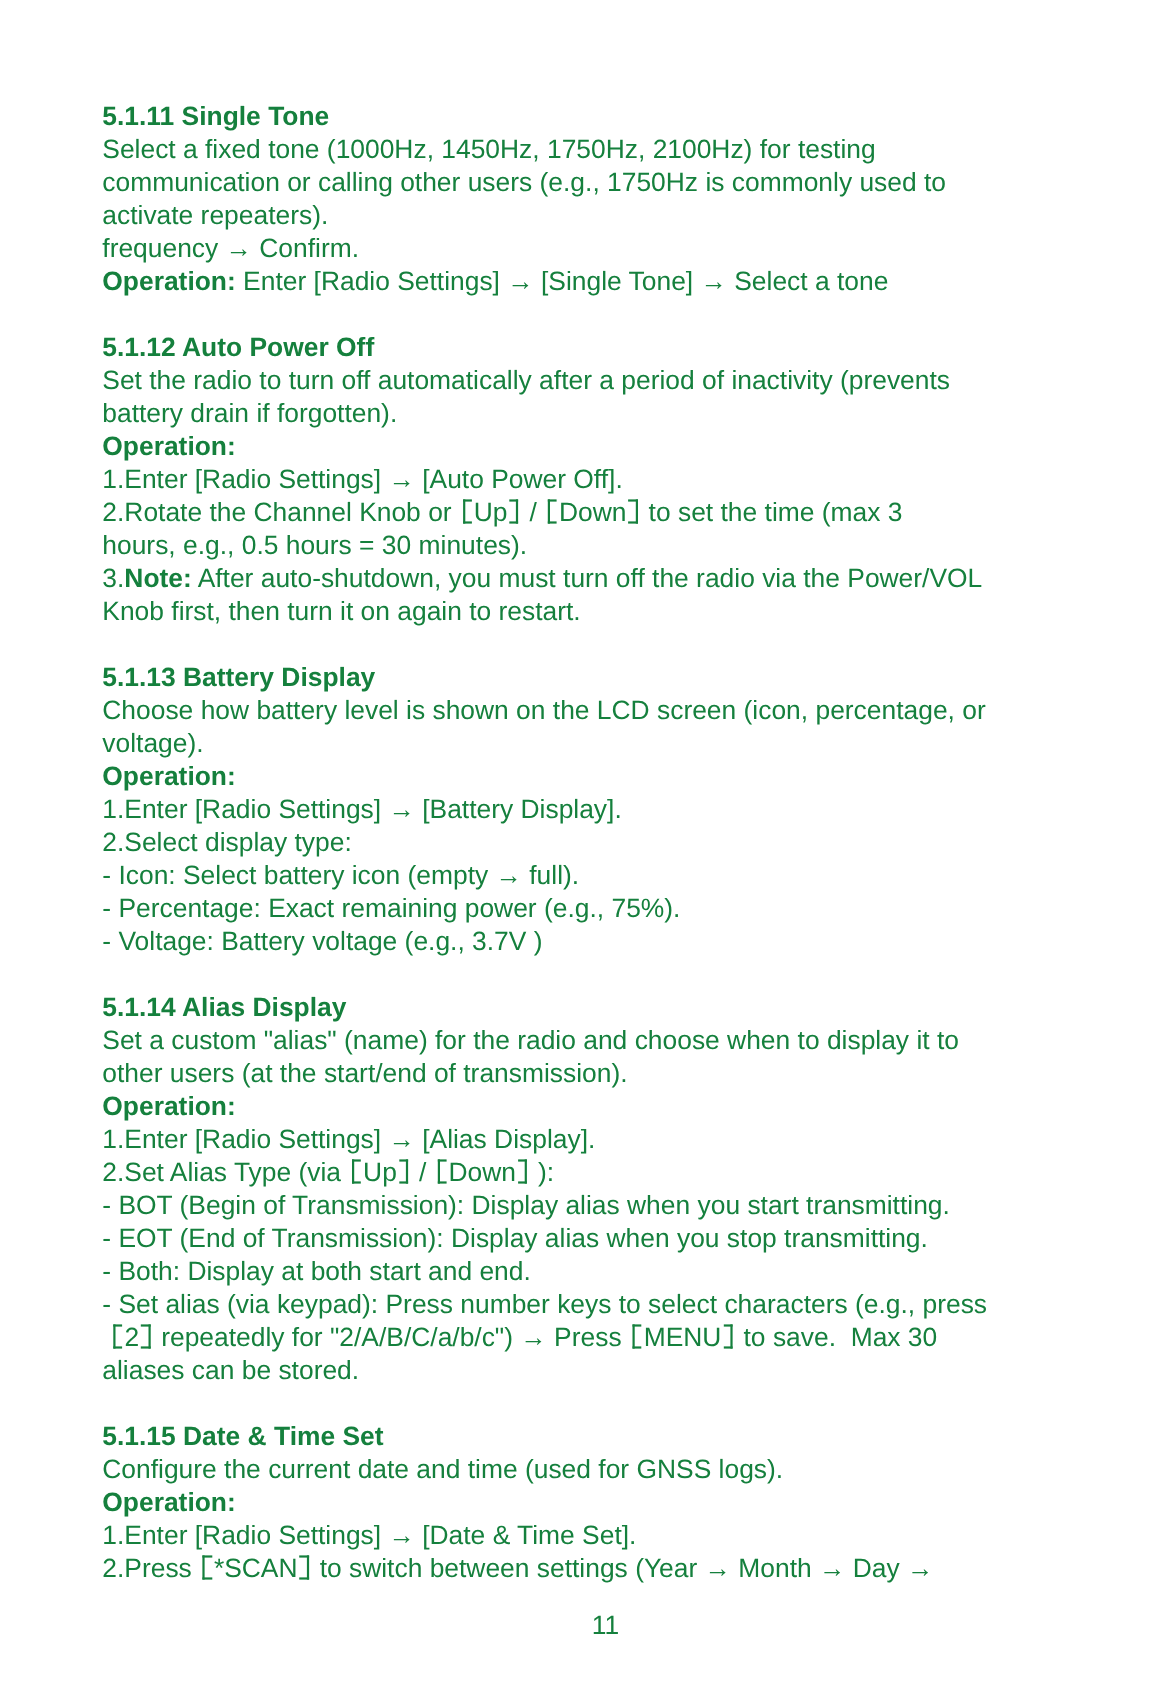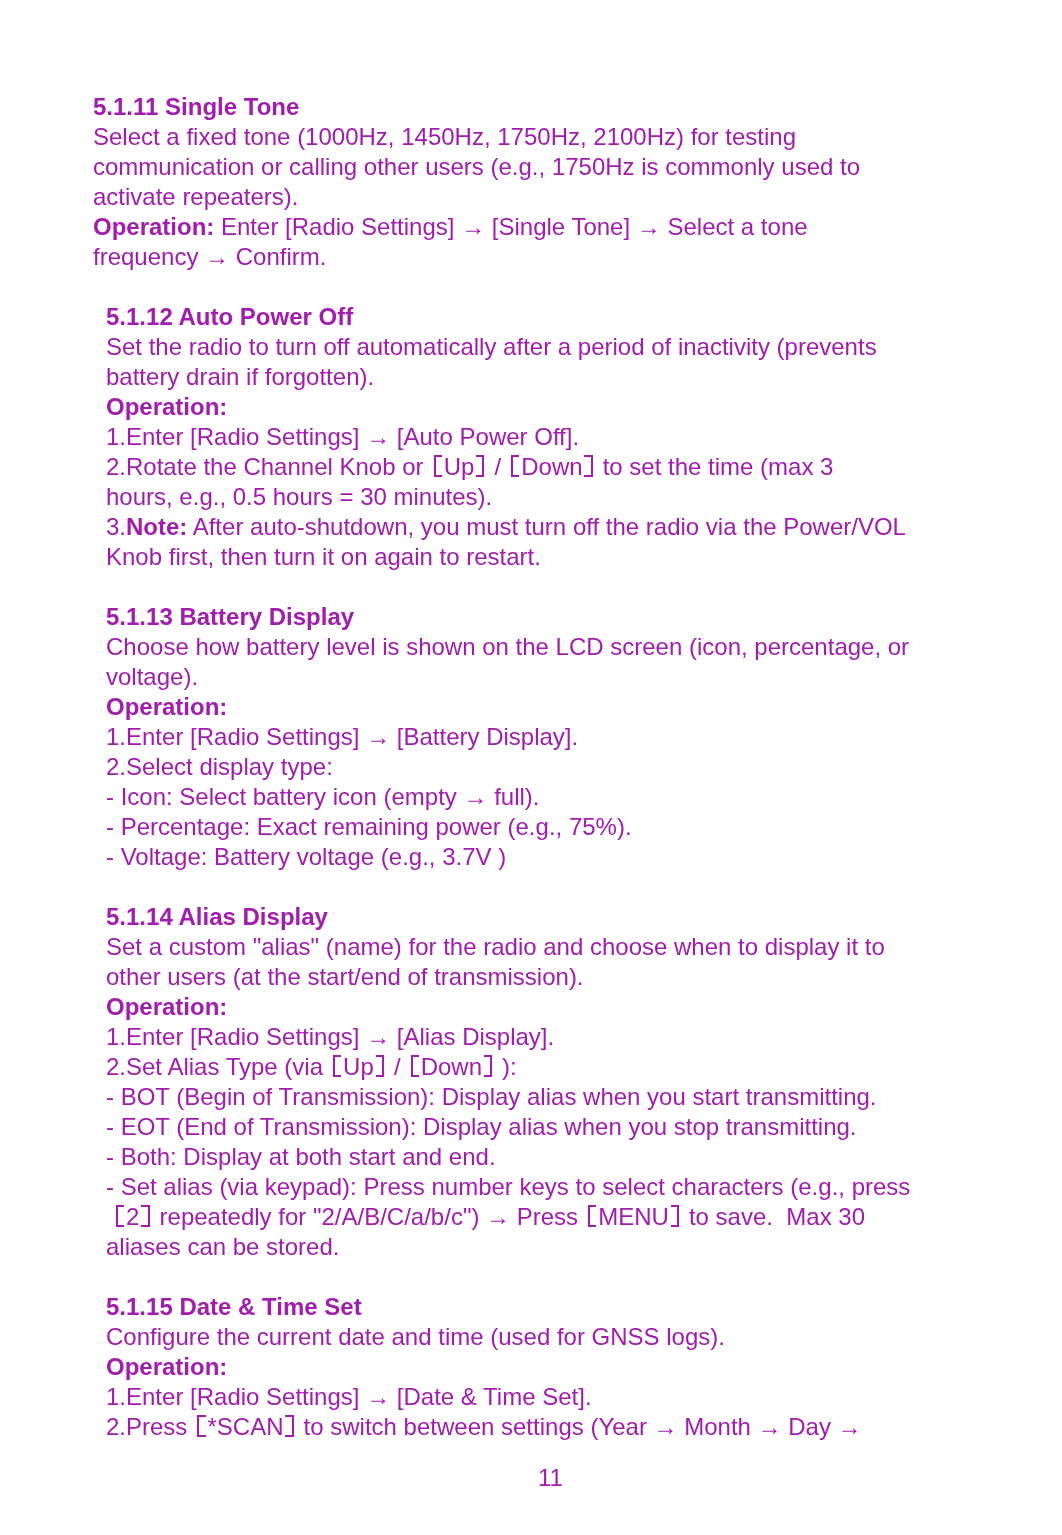--- a/index.html
+++ b/index.html
@@ -10,21 +10,21 @@
     background: #ffffff;
     box-sizing: border-box;
     padding: 92px 20px 0 93px;
     font-family: "Liberation Sans", "DejaVu Sans", sans-serif;
     font-size: 24px;
     line-height: 30px;
     color: #232323;
     overflow: hidden;
   }
   .manual-section { margin: 0; }
-  .manual-section + .manual-section { margin-top: 30px; margin-left: 13px; }
+  .manual-section + .manual-section { margin-top: 30px; }
   .line {
     margin: 0;
     padding: 0;
     white-space: pre;
     font-weight: 400;
     font-size: 24px;
     line-height: 30px;
   }
   h2.line { font-weight: 700; }
   .bold { font-weight: 700; }
@@ -53,29 +53,29 @@
     left: 0;
     right: 0;
     top: 1463px;
     text-align: center;
     padding-left: 39px;
   }
 </style>
 </head>
 <body>
 
-<div class="page" style="color: #a21caf; background: rgb(255, 255, 255);">
+<div class="page" style="color: #15803d; background: rgb(255, 255, 255);">
   <main id="sections">
       <section class="manual-section">
         <h2 class="line">5.1.11 Single Tone</h2>
         <p class="line"><span>Select a fixed tone (1000Hz, 1450Hz, 1750Hz, 2100Hz) for testing</span></p>
         <p class="line"><span>communication or calling other users (e.g., 1750Hz is commonly used to</span></p>
         <p class="line"><span>activate repeaters).</span></p>
+        <p class="line"><span>frequency → Confirm.</span></p>
         <p class="line"><span class="bold">Operation:</span><span> Enter [Radio Settings] → [Single Tone] → Select a tone</span></p>
-        <p class="line"><span>frequency → Confirm.</span></p>
       </section>
       <section class="manual-section">
         <h2 class="line">5.1.12 Auto Power Off</h2>
         <p class="line"><span>Set the radio to turn off automatically after a period of inactivity (prevents</span></p>
         <p class="line"><span>battery drain if forgotten).</span></p>
         <p class="line"><span class="bold">Operation:</span></p>
         <p class="line"><span>1.Enter [Radio Settings] → [Auto Power Off].</span></p>
         <p class="line"><span>2.Rotate the Channel Knob or <span class="bracket lb"></span>Up<span class="bracket rb"></span> / <span class="bracket lb"></span>Down<span class="bracket rb"></span> to set the time (max 3</span></p>
         <p class="line"><span>hours, e.g., 0.5 hours = 30 minutes).</span></p>
         <p class="line"><span>3.</span><span class="bold">Note:</span><span> After auto-shutdown, you must turn off the radio via the Power/VOL</span></p>

